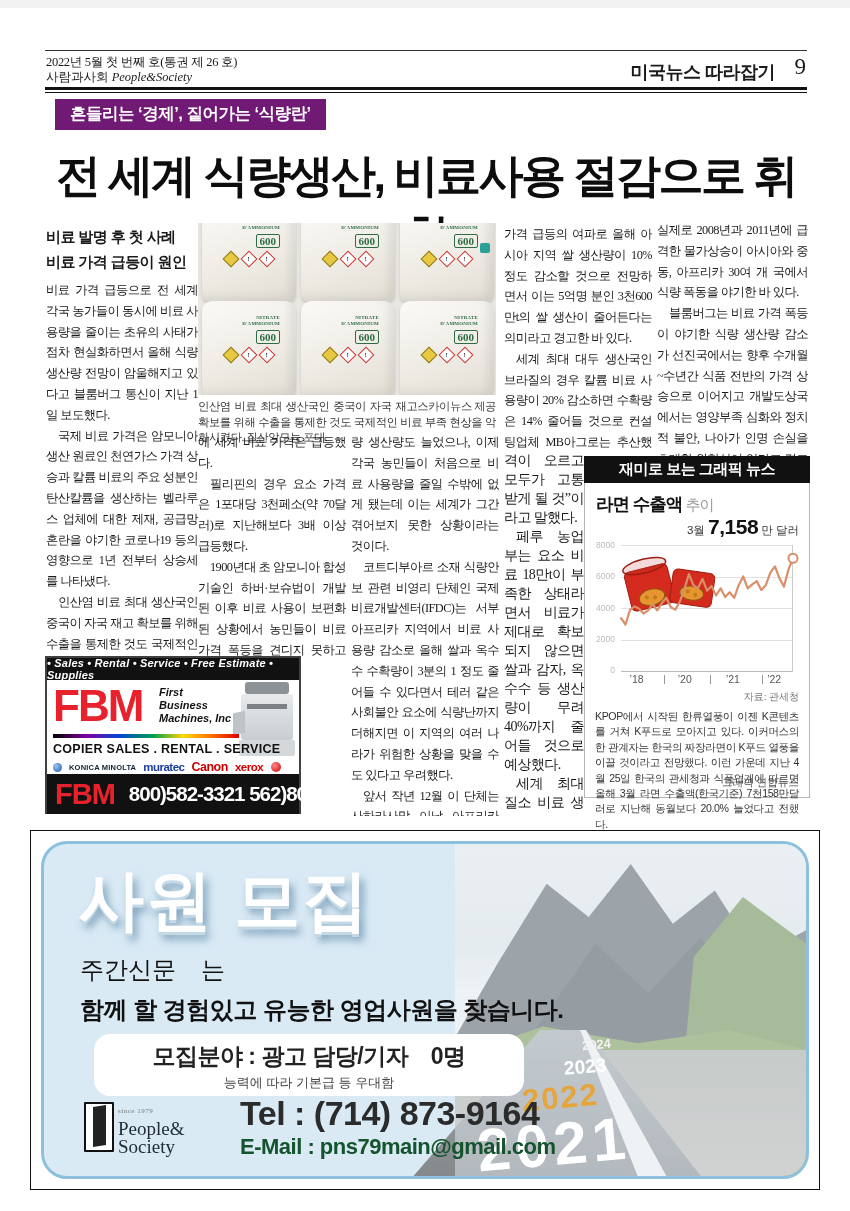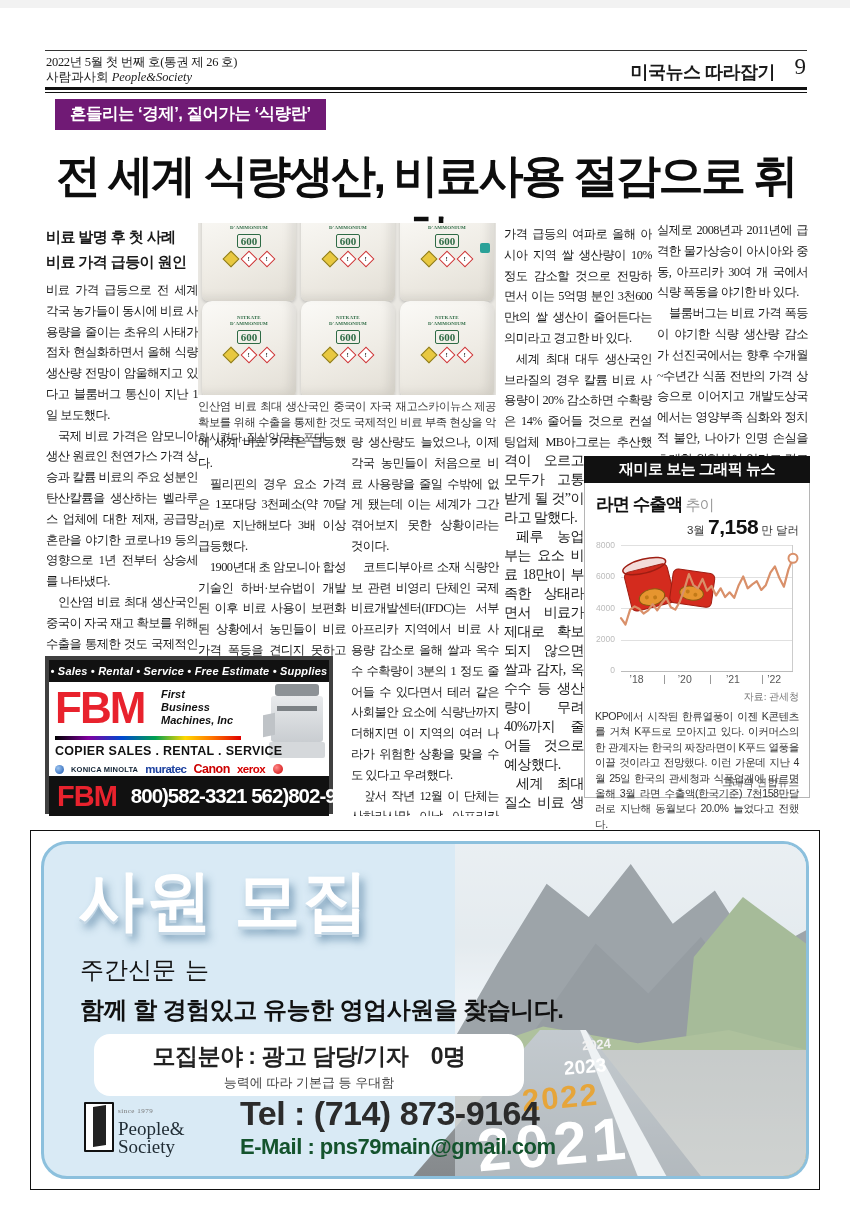--- a/index.html
+++ b/index.html
@@ -37,21 +37,21 @@
   .c4b{left:504px;top:443px;width:80px;height:362px;font-size:14px;line-height:19px;}
   .c5{left:657px;top:212px;width:151px;height:236px;}
 
   
   .photo{left:198px;top:215px;width:298px;height:172px;background:#e9e7e2;overflow:hidden;}
   .bagrow{position:absolute;left:0;width:100%;display:flex;gap:5px;padding-left:4px;box-sizing:border-box;}
   .bagrow.r1{top:-18px;}
   .bagrow.r2{top:78px;}
   .bag{position:relative;width:94px;height:96px;background:linear-gradient(160deg,#fbfaf7 0%,#efece5 55%,#e2ded5 100%);
        border-radius:10px 10px 6px 6px;box-shadow:inset -6px -4px 10px rgba(0,0,0,.08),0 2px 3px rgba(0,0,0,.15);flex:0 0 auto;}
-  .bag-label{position:absolute;left:16px;top:14px;width:62px;text-align:center;}
+  .bag-label{position:absolute;left:16px;top:14px;width:62px;text-align:right;}
   .bag-title{font-size:5px;color:#2e6b45;font-weight:bold;letter-spacing:.2px;line-height:6px;}
   .bag-600{display:inline-block;margin-top:3px;font-size:11px;font-weight:bold;color:#2e6b45;
            border:1px solid #2e6b45;padding:0 3px;border-radius:2px;}
   .diamonds{margin-top:4px;display:flex;justify-content:center;gap:6px;}
   .d{width:10px;height:10px;transform:rotate(45deg);display:flex;align-items:center;justify-content:center;}
   .d.y{background:#e8c840;border:1px solid #8a7a20;}
   .d.w{background:#fff;border:1.5px solid #c33;}
   .d span{transform:rotate(-45deg);font-size:7px;font-weight:bold;color:#222;line-height:1;}
   .photo-logo{position:absolute;right:6px;top:20px;width:10px;height:10px;background:#2aa198;border-radius:2px;}
   .caption{left:198px;top:391px;width:298px;font-size:11.3px;line-height:15.5px;color:#333;
@@ -76,21 +76,21 @@
   .xlabs{position:absolute;left:36px;top:190px;width:172px;height:14px;font-size:10.5px;color:#555;}
   .xlabs span{position:absolute;}
   .xtick{position:absolute;top:2px;width:1px;height:9px;background:#999;}
   .gsource{position:absolute;right:10px;top:207px;font-size:10px;color:#777;}
   .gpara{position:absolute;left:10px;right:10px;top:226px;font-size:10.6px;line-height:15.4px;
          color:#333;text-align:justify;letter-spacing:-0.4px;}
   .gcredit{position:absolute;right:10px;top:293px;font-size:10.6px;color:#555;}
   .ramen{position:absolute;left:44px;top:52px;}
 
   
-  .fbm{left:45px;top:648px;width:288px;height:158px;border:4px solid #404040;box-sizing:border-box;background:#fff;}
+  .fbm{left:45px;top:648px;width:256px;height:158px;border:2px solid #404040;box-sizing:border-box;background:#fff;}
   .fbm-top{height:22px;background:#111;color:#fff;font-style:italic;font-weight:bold;font-size:11px;
            display:flex;align-items:center;justify-content:center;letter-spacing:0.2px;}
   .fbm-mid{position:relative;height:94px;}
   .fbm-logo{position:absolute;left:6px;top:0px;font-size:44px;font-weight:900;color:#e8222d;letter-spacing:-2px;line-height:52px;}
   .fbm-co{position:absolute;left:112px;top:6px;font-size:11px;font-weight:bold;font-style:italic;line-height:13px;color:#111;}
   .fbm-rainbow{position:absolute;left:6px;top:54px;width:186px;height:4px;
     background:linear-gradient(90deg,#000 0%,#8000a0 18%,#0048d0 36%,#00a050 54%,#ffd800 70%,#ff7800 84%,#e00000 100%);}
   .fbm-tag{position:absolute;left:6px;top:62px;font-size:12.5px;font-weight:bold;letter-spacing:0.3px;color:#111;}
   .fbm-brands{position:absolute;left:6px;top:80px;display:flex;align-items:center;gap:7px;white-space:nowrap;}
   .bk-dot{width:9px;height:9px;border-radius:50%;background:radial-gradient(circle at 35% 35%,#9cc4f0,#1a57b0);display:inline-block;}
@@ -132,21 +132,21 @@
            clip-path:polygon(58% 0,60% 0,88% 100%,78% 100%);}
   .ph-fade{position:absolute;inset:0;background:rgba(235,244,250,.45);}
   .yr{position:absolute;font-family:"Liberation Sans",sans-serif;font-weight:900;color:#fff;transform:rotate(-5deg);}
   .yr.y2024{left:36%;top:58%;font-size:13px;font-weight:bold;color:#f2f2f2;}
   .yr.y2023{left:31%;top:64%;font-size:19px;}
   .yr.y2022{left:19%;top:71%;font-size:31px;color:#e6a53a;letter-spacing:2px;}
   .yr.y2021{left:6%;top:80%;font-size:60px;letter-spacing:5px;}
 
   .rec-title{position:absolute;left:34px;top:12px;font-size:66px;font-weight:900;color:#fff;letter-spacing:2px;
              text-shadow:0 3px 0 #c5d8e6,4px 7px 9px rgba(100,140,170,.85);}
-  .rec-intro{position:absolute;left:36px;top:110px;display:flex;align-items:center;gap:9px;font-size:24px;color:#111;}
+  .rec-intro{position:absolute;left:36px;top:110px;display:flex;align-items:center;gap:25px;font-size:24px;color:#111;}
   .rec-green{background:#00a651;color:#fff;padding:3px 12px 4px;display:flex;align-items:baseline;gap:7px;}
   .rec-green .ko{font-size:24px;font-weight:bold;letter-spacing:-0.5px;}
   .rec-green .en{font-size:13px;font-weight:bold;}
   .rec-green .sfx{font-size:22px;font-weight:bold;letter-spacing:-0.5px;}
   .rec-line2{position:absolute;left:36px;top:150px;font-size:24px;font-weight:bold;color:#111;letter-spacing:-0.5px;}
   .rec-box{position:absolute;left:50px;top:190px;width:430px;height:62px;background:#fff;border-radius:16px;text-align:center;}
   .rec-box .l1{margin-top:7px;font-size:23px;font-weight:900;color:#222;letter-spacing:-0.5px;}
   .rec-box .l2{margin-top:2px;font-size:13px;color:#444;}
   .rec-logo{position:absolute;left:40px;top:258px;display:flex;align-items:flex-start;gap:4px;}
   .door{width:26px;height:46px;border:2px solid #111;border-radius:1px;position:relative;background:#fff;}

